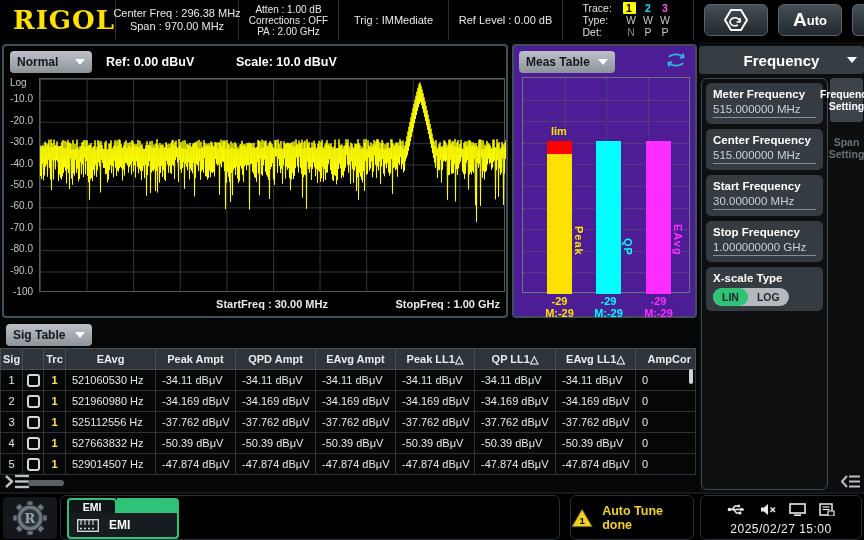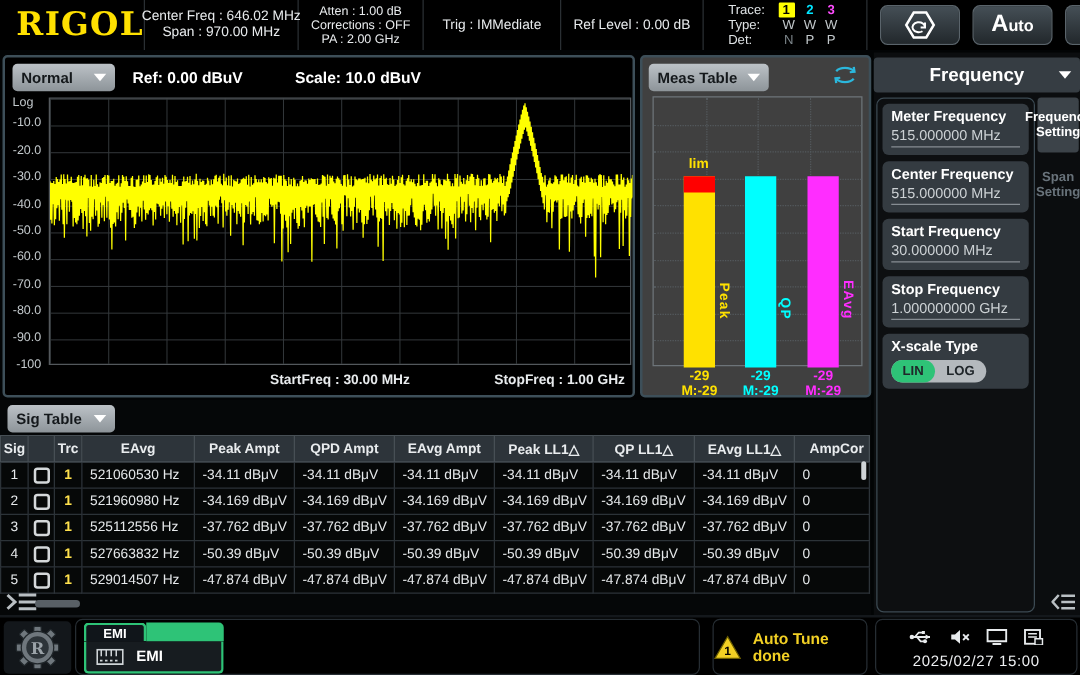--- a/index.html
+++ b/index.html
@@ -40,21 +40,21 @@
   #spec-log{position:absolute;left:6px;top:31px;font-size:10px;color:#c3c9cc;}
   #plot{position:absolute;left:35px;top:32px;width:466px;height:214px;border:1px solid #53585c;
     background-image:linear-gradient(to right,#33383b 1px,transparent 1px),linear-gradient(to bottom,#33383b 1px,transparent 1px);
     background-size:46.6px 21.4px;}
   #spec-yticks{position:absolute;left:0;top:32px;width:32px;height:214px;}
   .ytick{position:absolute;right:3px;font-size:10px;color:#c3c9cc;}
   #trace{position:absolute;left:0;top:0;}
   .xlab{position:absolute;top:252px;font-size:11px;font-weight:bold;color:#e8ebed;}
 
   
-  #meas{position:absolute;left:512px;top:44px;width:185px;height:274px;background:#404040;border:2px solid #3d4f59;border-radius:4px;}
+  #meas{position:absolute;left:512px;top:44px;width:185px;height:274px;background:#4c1d95;border:2px solid #3d4f59;border-radius:4px;}
   #meas-chart{position:absolute;left:8px;top:31px;width:168px;height:216px;border:1px solid #6d7479;}
   .mgl-h{position:absolute;left:0;width:100%;border-top:1px dotted #53595d;}
   .mgl-v{position:absolute;top:0;height:100%;border-left:1px dotted #53595d;}
   .mbar{position:absolute;width:25px;}
   .mbar-red{width:100%;background:#ff0000;}
   .mbar-lbl{position:absolute;bottom:36px;writing-mode:vertical-rl;font-size:11px;font-weight:bold;letter-spacing:1px;}
   #lim-lbl{position:absolute;font-size:11px;font-weight:bold;color:#ffe100;}
   .mval{position:absolute;top:249px;width:44px;text-align:center;font-size:11px;font-weight:bold;line-height:12px;}
   #swap-icon{position:absolute;right:8px;top:7px;}
 
@@ -112,21 +112,21 @@
 </head>
 <body>
 
 <div id="screen">
 
   <div id="topbar">
     <div id="logo">
         <span>RIGOL</span>
       </div>
     <div class="tsec" style="width:123px">
-      <div class="tline">Center Freq : 646.02 MHz</div>
+      <div class="tline">Center Freq : 296.38 MHz</div>
       <div class="tline">Span : 970.00 MHz</div>
     </div>
     <div class="tsec" style="width:100px">
       <div class="tline sm">Atten : 1.00 dB</div>
       <div class="tline sm">Corrections : OFF</div>
       <div class="tline sm">PA : 2.00 GHz</div>
     </div>
     <div class="tsec" style="width:110px">
       <div class="tline">Trig : IMMediate</div>
     </div>

